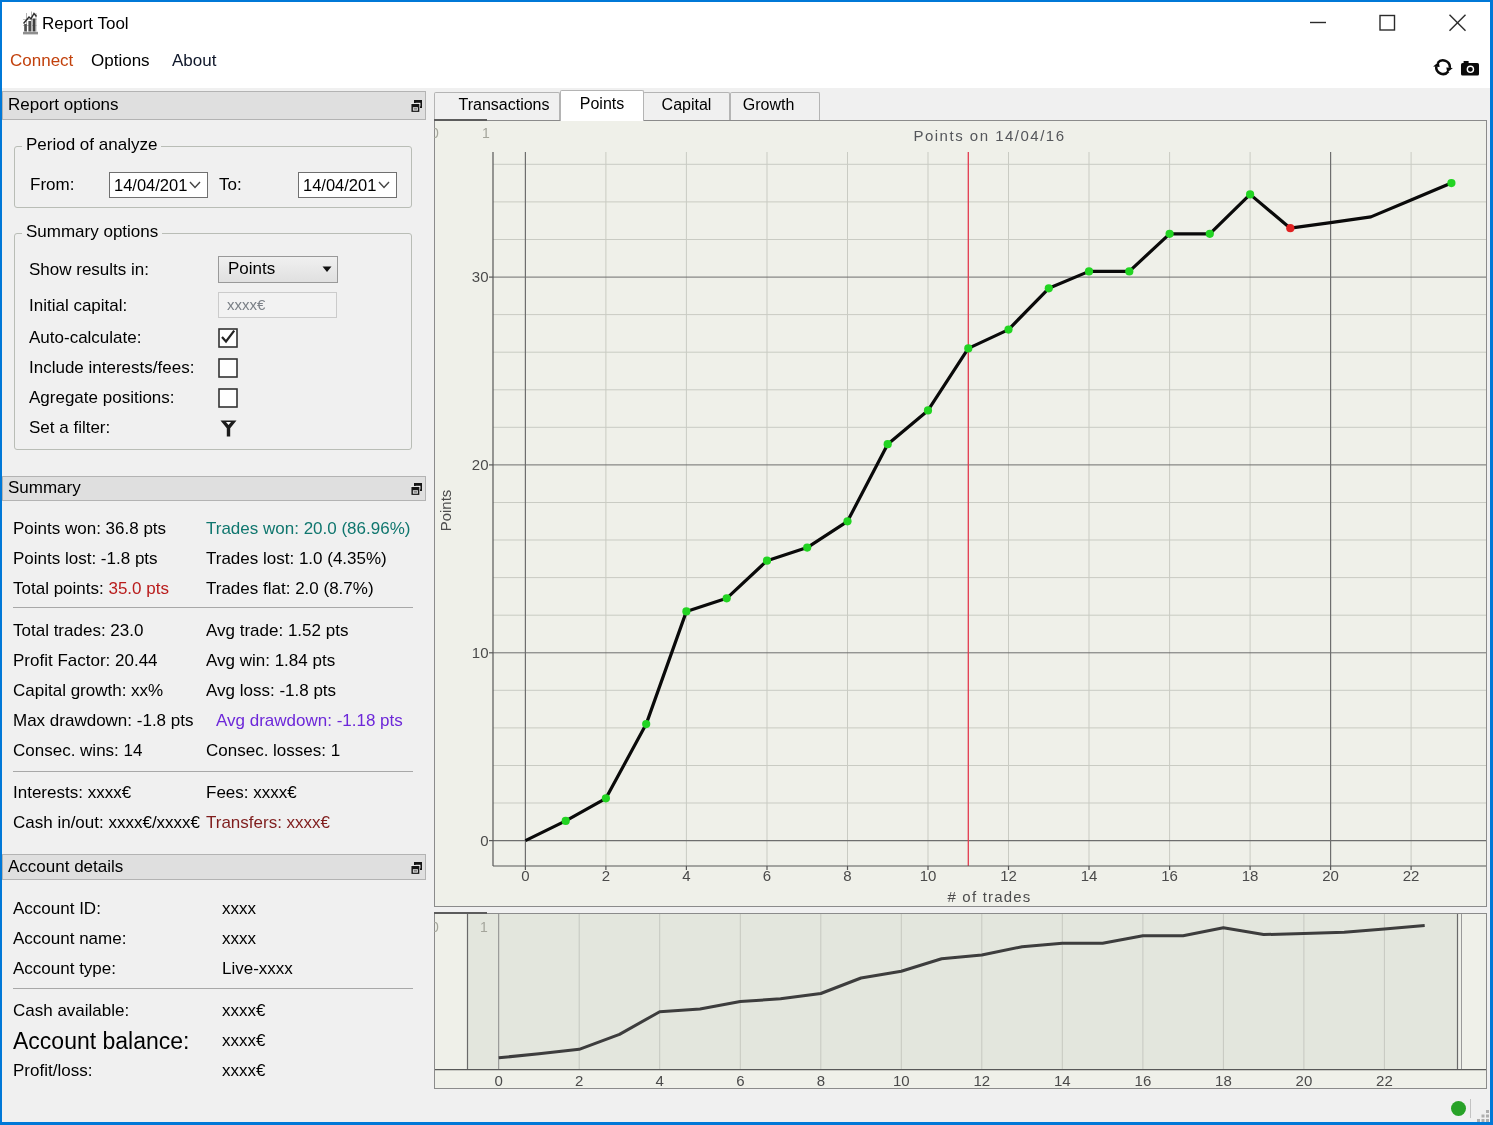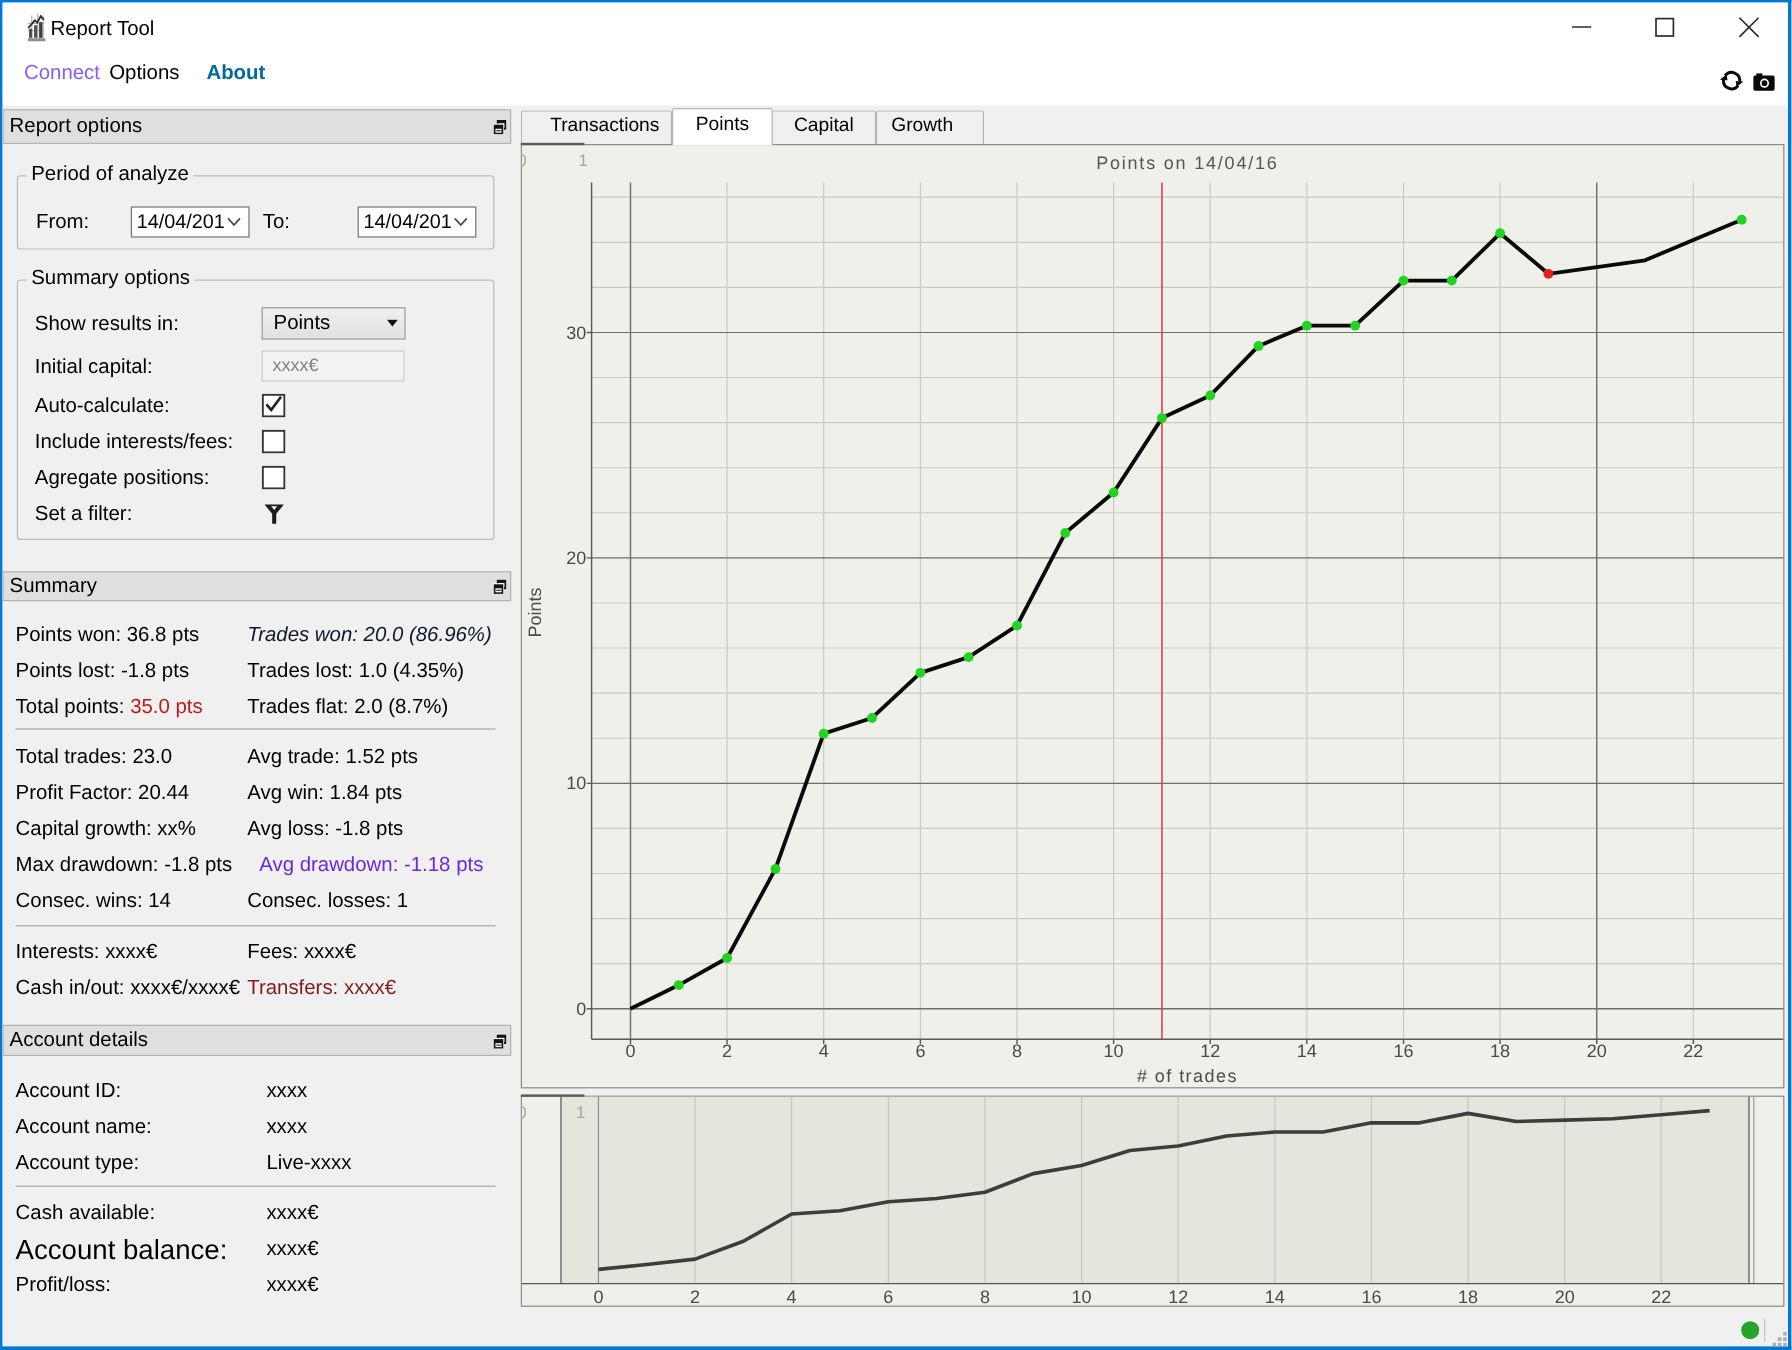--- a/index.html
+++ b/index.html
@@ -21,23 +21,23 @@
     <path d="M0.5 12.5 L6 6 L8 7.8 L11 2.5 L13.5 5.5" fill="none" stroke="#2e2e2e" stroke-width="1.5"></path>
     <rect x="0" y="20.8" width="15" height="2.6" fill="#8e8e8e"></rect>
   </svg>
 <div style="position:absolute;left:42px;top:13px;font-size:17px;color:#000;font-weight:normal;white-space:nowrap;line-height:22px;">Report Tool</div>
 <svg class="abs" style="left:1300px;top:10px" width="180" height="26" viewBox="0 0 180 26">
     <line x1="10" y1="12.5" x2="26" y2="12.5" stroke="#2b2b2b" stroke-width="1.4"></line>
     <rect x="80" y="5.5" width="14.5" height="14.5" fill="none" stroke="#2b2b2b" stroke-width="1.4"></rect>
     <line x1="149.5" y1="4.8" x2="165.5" y2="20.8" stroke="#2b2b2b" stroke-width="1.4"></line>
     <line x1="165.5" y1="4.8" x2="149.5" y2="20.8" stroke="#2b2b2b" stroke-width="1.4"></line>
   </svg>
-<div style="position:absolute;left:10px;top:50px;font-size:17px;color:#8b5cf6;font-weight:normal;white-space:nowrap;line-height:22px;margin-left:10px;">Connect</div>
+<div style="position:absolute;left:10px;top:50px;font-size:17px;color:#c2410c;font-weight:normal;white-space:nowrap;line-height:22px;">Connect</div>
 <div style="position:absolute;left:91px;top:50px;font-size:17px;color:#000;font-weight:normal;white-space:nowrap;line-height:22px;">Options</div>
-<div style="position:absolute;left:172px;top:50px;font-size:17px;color:#0369a1;font-weight:bold;white-space:nowrap;line-height:22px;">About</div>
+<div style="position:absolute;left:172px;top:50px;font-size:17px;color:#0f172a;font-weight:normal;white-space:nowrap;line-height:22px;">About</div>
 <svg style="position:absolute;left:1433px;top:58px" width="20" height="19" viewBox="0 0 20 19">
     <path d="M4.64 5.01 A6.8 6.8 0 0 1 16.76 9.91" fill="none" stroke="#0a0a0a" stroke-width="2.5"></path>
     <path d="M14.19 14.56 L13.39 9.44 L19.88 9.89 Z" fill="#0a0a0a"></path>
     <g transform="rotate(180 10.0 9.2)">
       <path d="M4.64 5.01 A6.8 6.8 0 0 1 16.76 9.91" fill="none" stroke="#0a0a0a" stroke-width="2.5"></path>
       <path d="M14.19 14.56 L13.39 9.44 L19.88 9.89 Z" fill="#0a0a0a"></path>
     </g>
   </svg>
 <svg style="position:absolute;left:1461px;top:61px" width="18" height="15" viewBox="0 0 18 15">
     <rect x="0" y="2" width="18" height="12.6" rx="1.6" fill="#0a0a0a"></rect>
@@ -101,21 +101,21 @@
 <div style="position:absolute;left:8px;top:477px;font-size:17px;color:#000;font-weight:normal;white-space:nowrap;line-height:22px;">Summary</div>
 <svg style="position:absolute;left:411px;top:483px" width="11" height="12" viewBox="0 0 11 12">
     <rect x="3" y="0" width="8" height="8" fill="#151515"></rect>
     <rect x="4.6" y="2.8" width="4.8" height="3.6" fill="#fff"></rect>
     <rect x="-0.6" y="3" width="9.6" height="9.5" fill="#fff"></rect>
     <rect x="0.4" y="3.9" width="8" height="8" fill="#151515"></rect>
     <rect x="1.9" y="7.3" width="5" height="3.3" fill="#fff"></rect>
     <rect x="2.5" y="8.5" width="3.8" height="0.9" fill="#151515"></rect>
   </svg>
 <div style="position:absolute;left:13px;top:518px;font-size:17px;color:#000;font-weight:normal;white-space:nowrap;line-height:22px;">Points won: 36.8 pts</div>
-<div style="position:absolute;left:206px;top:518px;font-size:17px;color:#0f172a;font-weight:normal;white-space:nowrap;line-height:22px;font-style:italic;">Trades won: 20.0 (86.96%)</div>
+<div style="position:absolute;left:206px;top:518px;font-size:17px;color:#0f766e;font-weight:normal;white-space:nowrap;line-height:22px;">Trades won: 20.0 (86.96%)</div>
 <div style="position:absolute;left:13px;top:548px;font-size:17px;color:#000;font-weight:normal;white-space:nowrap;line-height:22px;">Points lost: -1.8 pts</div>
 <div style="position:absolute;left:206px;top:548px;font-size:17px;color:#000;font-weight:normal;white-space:nowrap;line-height:22px;">Trades lost: 1.0 (4.35%)</div>
 <div style="position:absolute;left:206px;top:578px;font-size:17px;color:#000;font-weight:normal;white-space:nowrap;line-height:22px;">Trades flat: 2.0 (8.7%)</div>
 <div style="position:absolute;left:13px;top:620px;font-size:17px;color:#000;font-weight:normal;white-space:nowrap;line-height:22px;">Total trades: 23.0</div>
 <div style="position:absolute;left:206px;top:620px;font-size:17px;color:#000;font-weight:normal;white-space:nowrap;line-height:22px;">Avg trade: 1.52 pts</div>
 <div style="position:absolute;left:13px;top:650px;font-size:17px;color:#000;font-weight:normal;white-space:nowrap;line-height:22px;">Profit Factor: 20.44</div>
 <div style="position:absolute;left:206px;top:650px;font-size:17px;color:#000;font-weight:normal;white-space:nowrap;line-height:22px;">Avg win: 1.84 pts</div>
 <div style="position:absolute;left:13px;top:680px;font-size:17px;color:#000;font-weight:normal;white-space:nowrap;line-height:22px;">Capital growth: xx%</div>
 <div style="position:absolute;left:206px;top:680px;font-size:17px;color:#000;font-weight:normal;white-space:nowrap;line-height:22px;">Avg loss: -1.8 pts</div>
 <div style="position:absolute;left:13px;top:710px;font-size:17px;color:#000;font-weight:normal;white-space:nowrap;line-height:22px;">Max drawdown: -1.8 pts</div>

